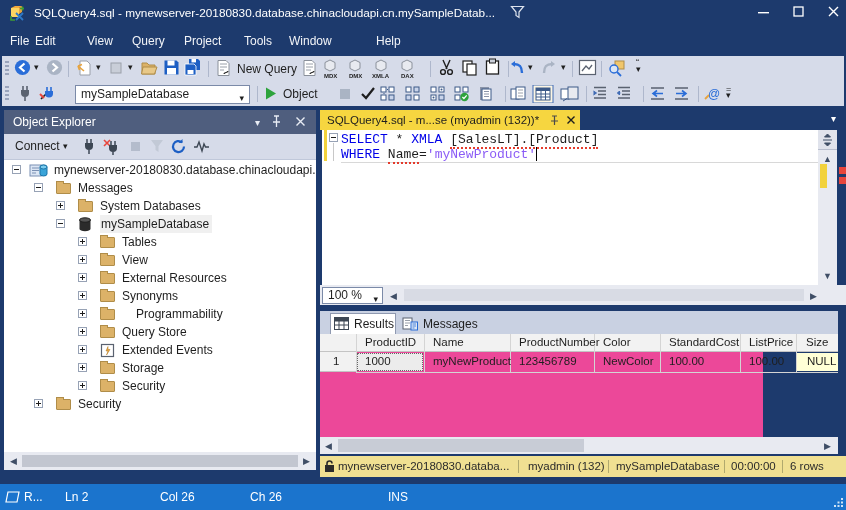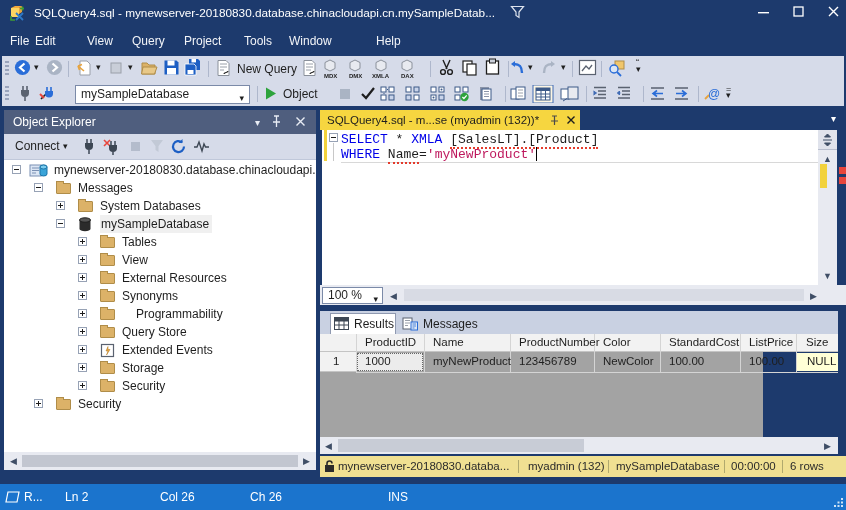--- a/index.html
+++ b/index.html
@@ -36,25 +36,25 @@
 
 #tabstrip { left:320px; top:110px; width:524px; height:20px; background:#1d3a6d; }
 #doctab { left:0; top:0; width:260px; height:20px; background:#f6d640; color:#1e1e1e; line-height:20px; padding-left:7px; font-size:11.5px; white-space:nowrap; overflow:hidden; }
 #editor { left:322px; top:130px; width:496px; height:155px; background:#fff;
   font-family:"Liberation Mono", monospace; font-size:13px; }
 #ed-vscroll { left:818px; top:130px; width:19px; height:155px; background:#e8eaf1; }
 #ed-zoomrow { left:320px; top:285px; width:572px; height:20px; background:#e8eaf1; }
 #zoombox { left:2px; top:2px; width:61px; height:17px; background:#fff; border:1px solid #7b8aa8; line-height:15px; padding-left:5px; }
 .sb-arrow { position:absolute; font-size:9px; color:#3f4e66; }
 .kw { color:#0000e8; }
-.str { color:#be185d; }
+.str { color:#8b5cf6; }
 .sqg { border-bottom:2px dotted #e43b2c; }
 
 #res-tabs { left:320px; top:311px; width:518px; height:23px; background:#c9d1e2; }
-#res-grid { left:320px; top:334px; width:443px; height:103px; background:#a3a3a3;text-decoration:underline; }
+#res-grid { left:320px; top:334px; width:443px; height:103px; background:#ec4899;text-decoration:underline; }
 #res-hscroll { left:320px; top:437px; width:518px; height:17px; background:#e8eaf1; }
 #yellowbar { left:320px; top:456px; width:526px; height:21px; background:#f0e092; color:#2b2b2b; font-size:11.5px; }
 #yellowbar span { position:absolute; top:4px; }
 .ybsep { position:absolute; top:4px; width:1px; height:13px; background:#b0a96e; }
 
 #statusbar { left:0; top:484px; width:846px; height:26px; background:#1b74cd; color:#fff; }
 #statusbar span { position:absolute; top:6px; }
 .gridline-v { position:absolute; width:1px; background:#d4d4d4; }
 .ghead { position:absolute; top:0; height:17px; line-height:17px; font-size:11.5px; }
 .gcell { position:absolute; top:0; height:19px; line-height:19px; font-size:11.5px; }

